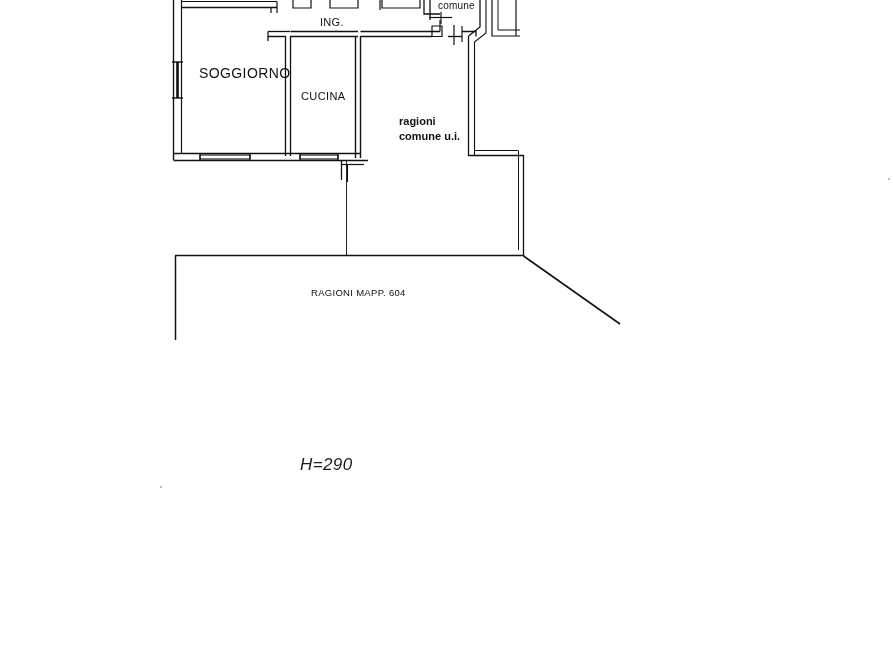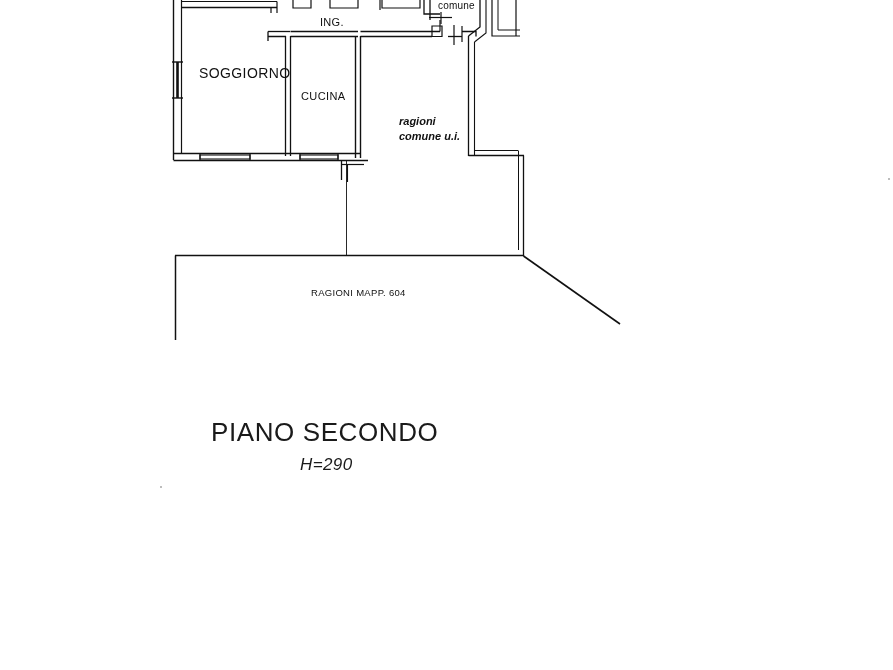--- a/index.html
+++ b/index.html
@@ -54,21 +54,20 @@
     font-size: 10px;
     font-weight: normal;
     letter-spacing: 0.2px;
   }
   .lbl-ragioni-altra {
     left: 399px;
     top: 114px;
     font-size: 11px;
     font-weight: bold;
     line-height: 15px;
-    font-style: italic;
   }
   .lbl-ragioni-mapp {
     left: 311px;
     top: 287px;
     font-size: 9.5px;
     letter-spacing: 0.3px;
   }
   .lbl-piano {
     left: 211px;
     top: 417px;
@@ -210,20 +209,19 @@
 
   <div class="room-label lbl-comune">comune</div>
 
   <div class="room-label lbl-ragioni-altra">
     <div>ragioni</div>
     <div>comune u.i.</div>
   </div>
 
   <div class="room-label lbl-ragioni-mapp">RAGIONI MAPP. 604</div>
 
-  <div class="room-label lbl-piano">PIANO SECONDO</div>
 
   <div class="room-label lbl-height">H=290</div>
 
   <div class="artifact-dot dot-a"></div>
   <div class="artifact-dot dot-b"></div>
 
 </div>
 
 </body></html>

